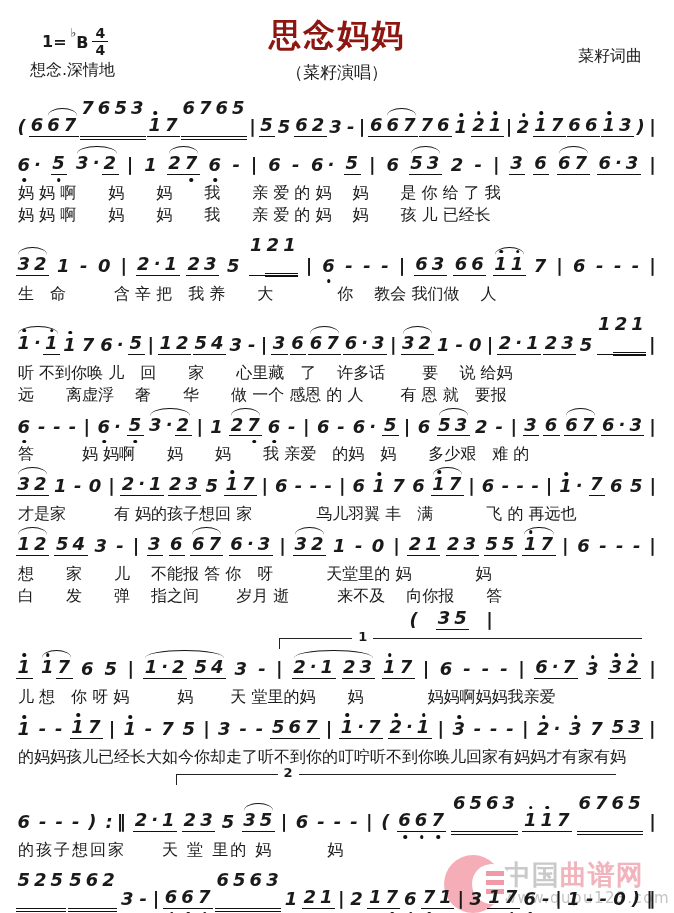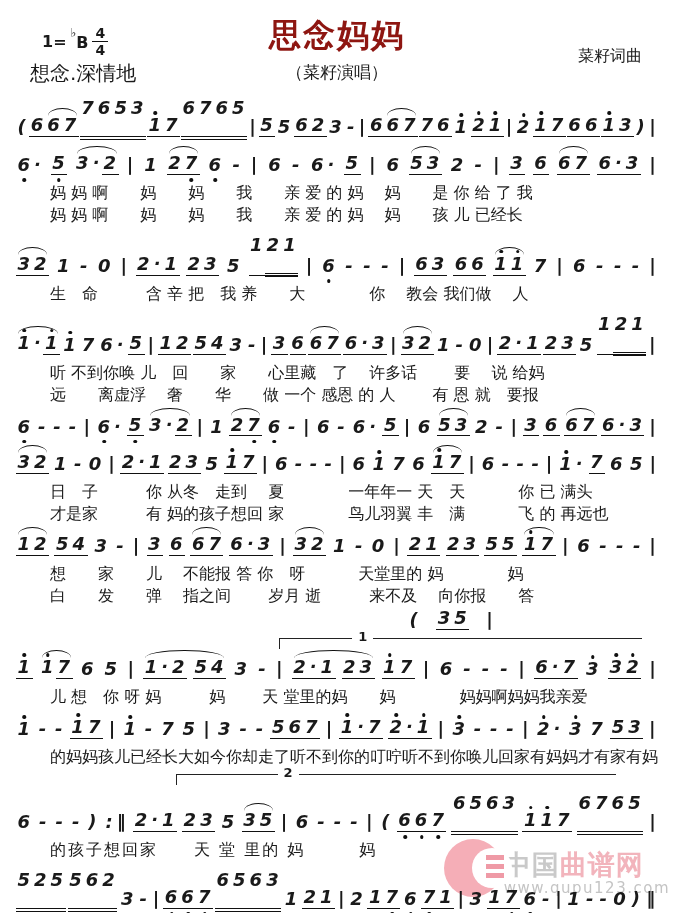--- a/index.html
+++ b/index.html
@@ -9,21 +9,21 @@
 
   
   .header{position:relative;height:90px;}
   .title{text-align:center;padding-top:14px;font-size:32px;font-weight:bold;letter-spacing:2px;}
   .subtitle{text-align:center;font-size:17px;margin-top:3px;}
   .keysig{position:absolute;left:42px;top:26px;font-size:16px;font-weight:bold;display:flex;align-items:center;gap:4px;}
   .flat{font-size:12px;vertical-align:super;position:relative;top:-5px;}
   .frac{display:inline-flex;flex-direction:column;line-height:1;font-size:14px;text-align:center;}
   .frac .top{border-bottom:1.5px solid #111;padding:0 3px 1px;}
   .frac .bot{padding:1px 3px 0;}
-  .expression{position:absolute;left:30px;top:60px;font-size:20px;}
+  .expression{position:absolute;left:30px;top:60px;font-size:16px;}
   .credit{position:absolute;right:32px;top:46px;font-size:16px;}
 
   
   #score{padding:0 14px;}
   .sys{margin-bottom:1px;}
   .mline{display:flex;justify-content:space-between;align-items:flex-end;
          font-family:"DejaVu Sans",sans-serif;font-style:italic;font-weight:bold;
          font-size:18px;padding:9px 2px 7px;line-height:1.05;}
   .grp{display:inline-block;position:relative;letter-spacing:1px;white-space:nowrap;}
   .n{display:inline-block;position:relative;padding:0 1.5px;}
@@ -35,34 +35,34 @@
   .arc{display:inline-block;position:relative;}
   .arc::before{content:"";position:absolute;left:2px;right:2px;top:-8px;height:7px;
                border-top:1.6px solid #111;border-radius:50% 50% 0 0/100% 100% 0 0;}
   .arc .u1 + .u1{margin-left:6px;}
   .da::before{content:"";position:absolute;top:-5px;left:50%;transform:translateX(-50%);
               width:3.5px;height:3.5px;border-radius:50%;background:#111;}
   .db::after{content:"";position:absolute;bottom:-7px;left:50%;transform:translateX(-50%);
              width:3.5px;height:3.5px;border-radius:50%;background:#111;}
   .u1 .db::after,.u2 .db::after{bottom:-9px;}
 
-  .lyr{font-size:16px;letter-spacing:2px;line-height:22px;white-space:pre;padding-left:4px;margin-left:32px;}
+  .lyr{font-size:16px;letter-spacing:2px;line-height:22px;white-space:pre;padding-left:4px;}
   .lyr.tight{letter-spacing:0;font-size:16px;}
 
   .pickup{justify-content:flex-start;gap:16px;padding:2px 2px 2px 61%;}
 
   .volta{position:relative;height:10px;margin:6px 4px 0;border-top:1.6px solid #222;border-left:1.6px solid #222;}
   .v1{margin-left:41%;width:56%;}
   .v2{margin-left:25%;width:68%;}
   .vnum{position:absolute;top:-10px;background:#fff;padding:0 6px;font-size:13px;font-weight:bold;}
   .v1 .vnum{left:20%;}
   .v2 .vnum{left:23%;}
 
   
-  .watermark{position:absolute;right:4px;bottom:16px;z-index:0;display:flex;align-items:flex-end;}
+  .watermark{position:absolute;right:4px;bottom:0;z-index:0;display:flex;align-items:center;}
   .wlogo{width:58px;height:58px;border-radius:50%;background:#f5aeb7;position:relative;margin-right:2px;flex:none;}
   .wlogo::after{content:"";position:absolute;right:-10px;top:9px;width:40px;height:40px;background:#fff;border-radius:50%;}
   .wbars{position:absolute;right:-2px;top:16px;display:flex;flex-direction:column;gap:4px;z-index:1;}
   .wbars i{width:18px;height:5px;background:#ef9aa6;display:block;}
   .wtext{line-height:1.05;}
   .wcn{font-size:27px;font-weight:bold;letter-spacing:1px;white-space:nowrap;}
   .wcn .gray{color:#c9c9c9;}
   .wcn .pink{color:#f2b4bc;}
   .wurl{font-size:15px;color:#c4c4c4;letter-spacing:1.5px;margin-top:2px;}
 </style>
@@ -231,20 +231,21 @@
           <span class="grp"><span class="arc"><span class="u1"><span class="n">5</span><span class="n">3</span></span></span></span>
           <span class="grp"><span class="n">2</span></span>
           <span class="grp"><span class="n">-</span></span>
           <span class="grp"><span class="n bar">|</span></span>
           <span class="grp"><span class="u1"><span class="n">3</span></span></span>
           <span class="grp"><span class="u1"><span class="n">6</span></span></span>
           <span class="grp"><span class="arc"><span class="u1"><span class="n">6</span><span class="n">7</span></span></span></span>
           <span class="grp"><span class="u1"><span class="n">6</span><span class="n">·</span><span class="n">3</span></span></span>
           <span class="grp"><span class="n bar">|</span></span>
         </div>
+        <div class="lyr tight">答　　　妈 妈啊　　妈　　妈　　我 亲爱　的妈　妈　　多少艰　难 的</div>
       </div>
       <div class="sys">
         <div class="mline">
           <span class="grp"><span class="arc"><span class="u1"><span class="n">3</span><span class="n">2</span></span></span></span>
           <span class="grp"><span class="n">1</span></span>
           <span class="grp"><span class="n">-</span></span>
           <span class="grp"><span class="n">0</span></span>
           <span class="grp"><span class="n bar">|</span></span>
           <span class="grp"><span class="u1"><span class="n">2</span><span class="n">·</span><span class="n">1</span></span></span>
           <span class="grp"><span class="u1"><span class="n">2</span><span class="n">3</span></span></span>
@@ -266,21 +267,20 @@
           <span class="grp"><span class="n">-</span></span>
           <span class="grp"><span class="n">-</span></span>
           <span class="grp"><span class="n">-</span></span>
           <span class="grp"><span class="n bar">|</span></span>
           <span class="grp"><span class="n da">1</span><span class="n">·</span></span>
           <span class="grp"><span class="u1"><span class="n">7</span></span></span>
           <span class="grp"><span class="n">6</span></span>
           <span class="grp"><span class="n">5</span></span>
           <span class="grp"><span class="n bar">|</span></span>
         </div>
-        <div class="lyr tight">日　子　　　你 从冬　走到　 夏　　　　一年年一 天　天　　　 你 已 满头</div>
         <div class="lyr tight">才是家　　　有 妈的孩子想回 家　　　　鸟儿羽翼 丰　满　　　 飞 的 再远也</div>
       </div>
       <div class="sys">
         <div class="mline">
           <span class="grp"><span class="arc"><span class="u1"><span class="n">1</span><span class="n">2</span></span></span></span>
           <span class="grp"><span class="u1"><span class="n">5</span><span class="n">4</span></span></span>
           <span class="grp"><span class="n">3</span></span>
           <span class="grp"><span class="n">-</span></span>
           <span class="grp"><span class="n bar">|</span></span>
           <span class="grp"><span class="u1"><span class="n">3</span></span></span>

